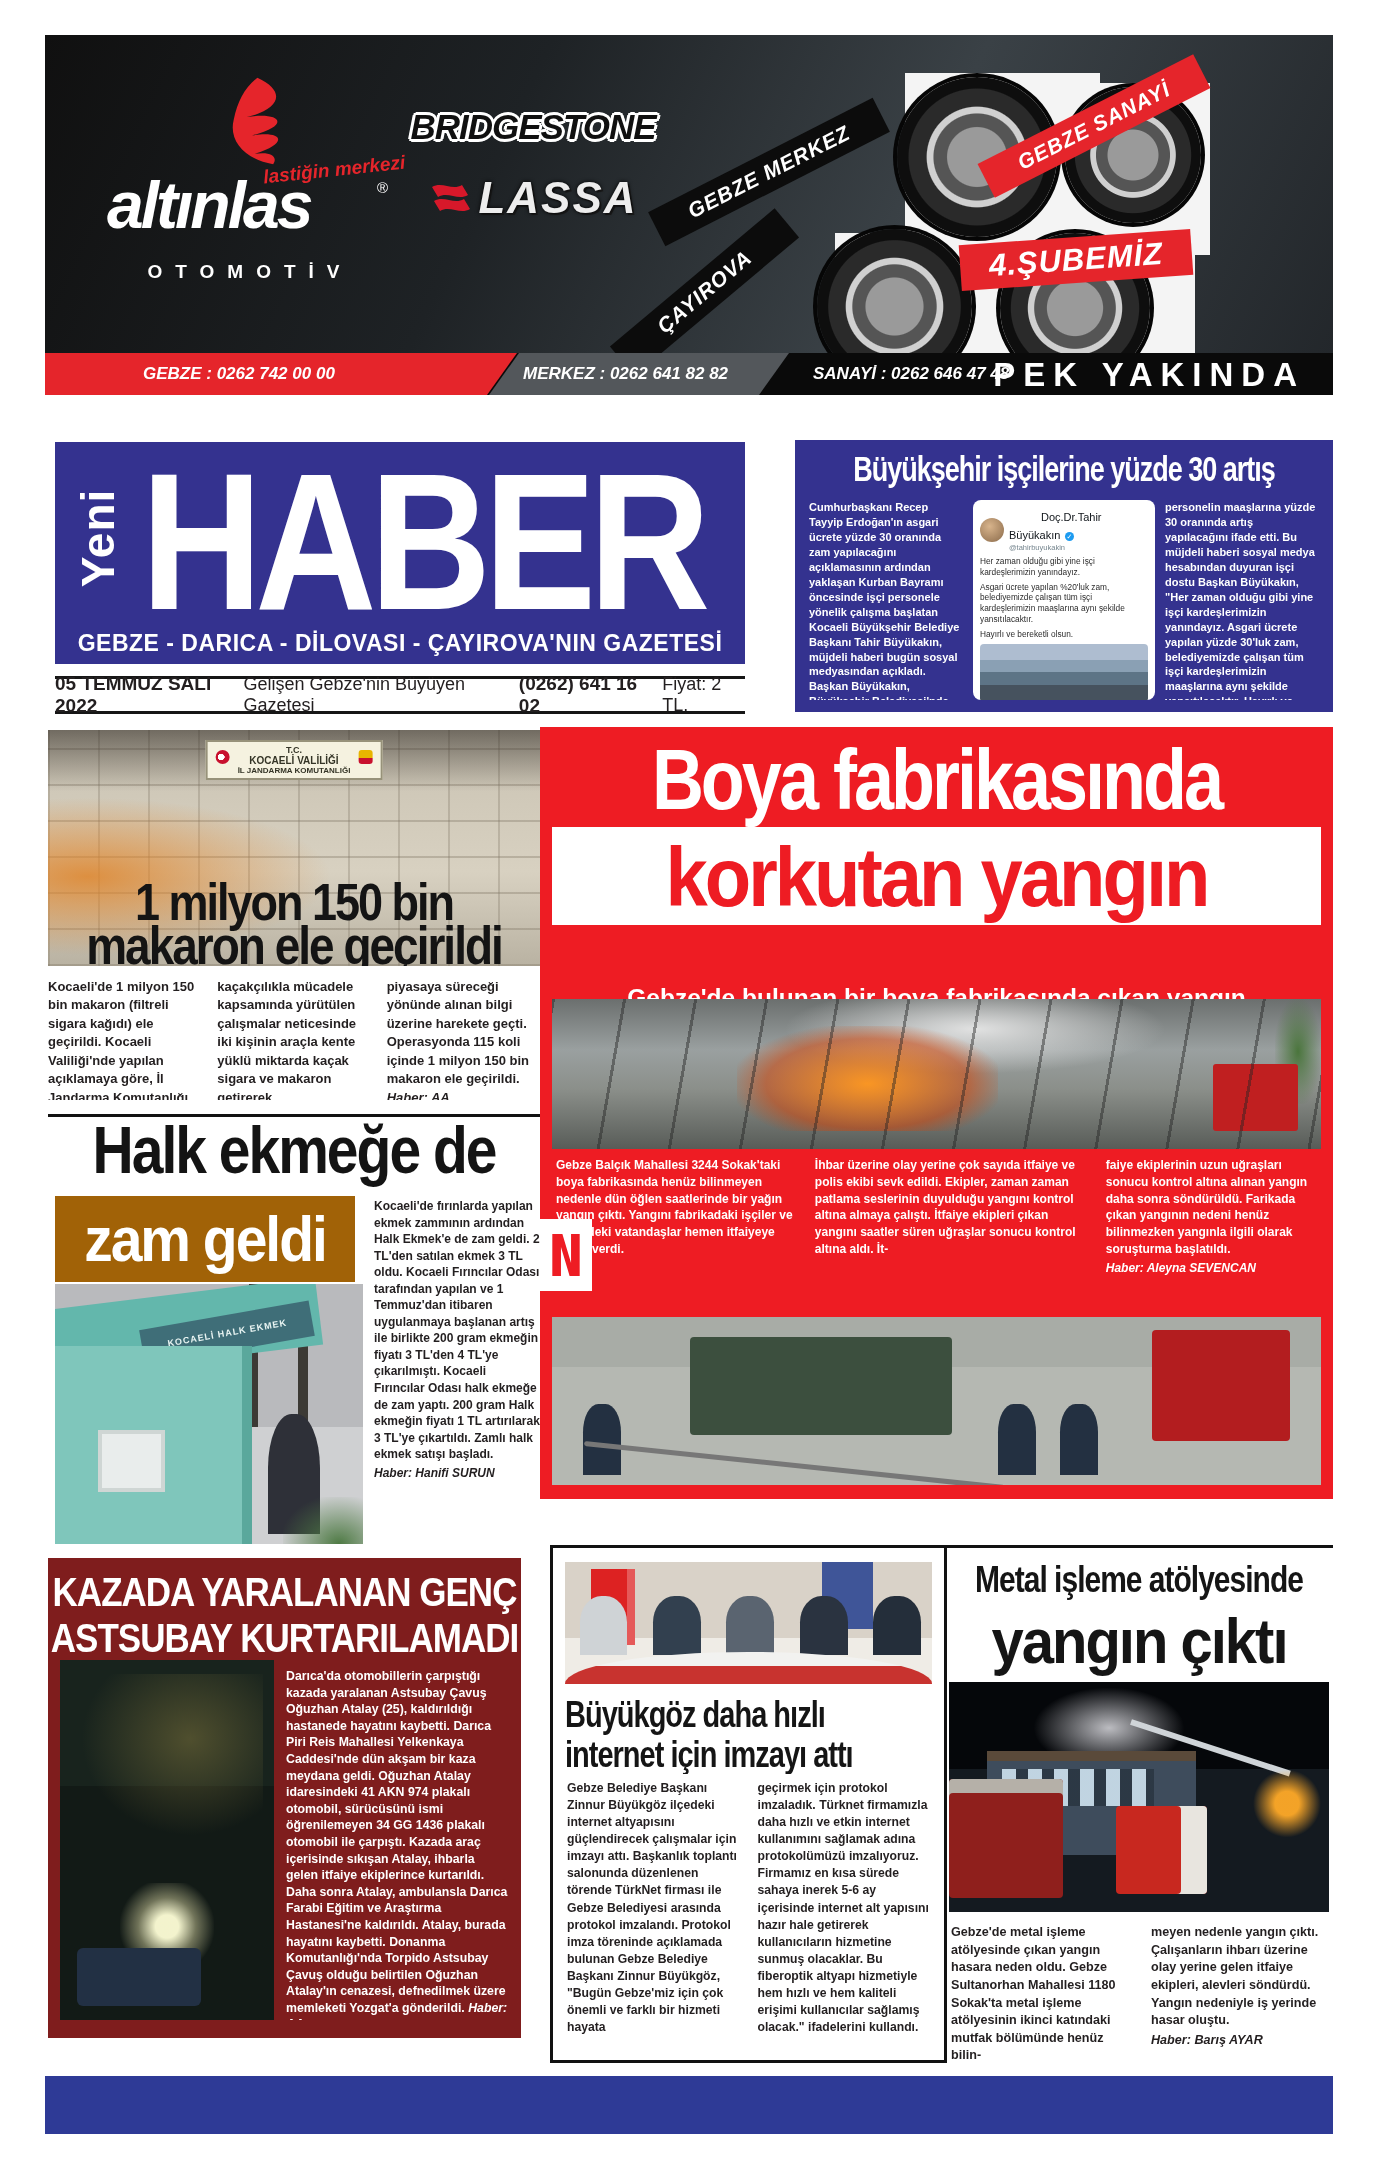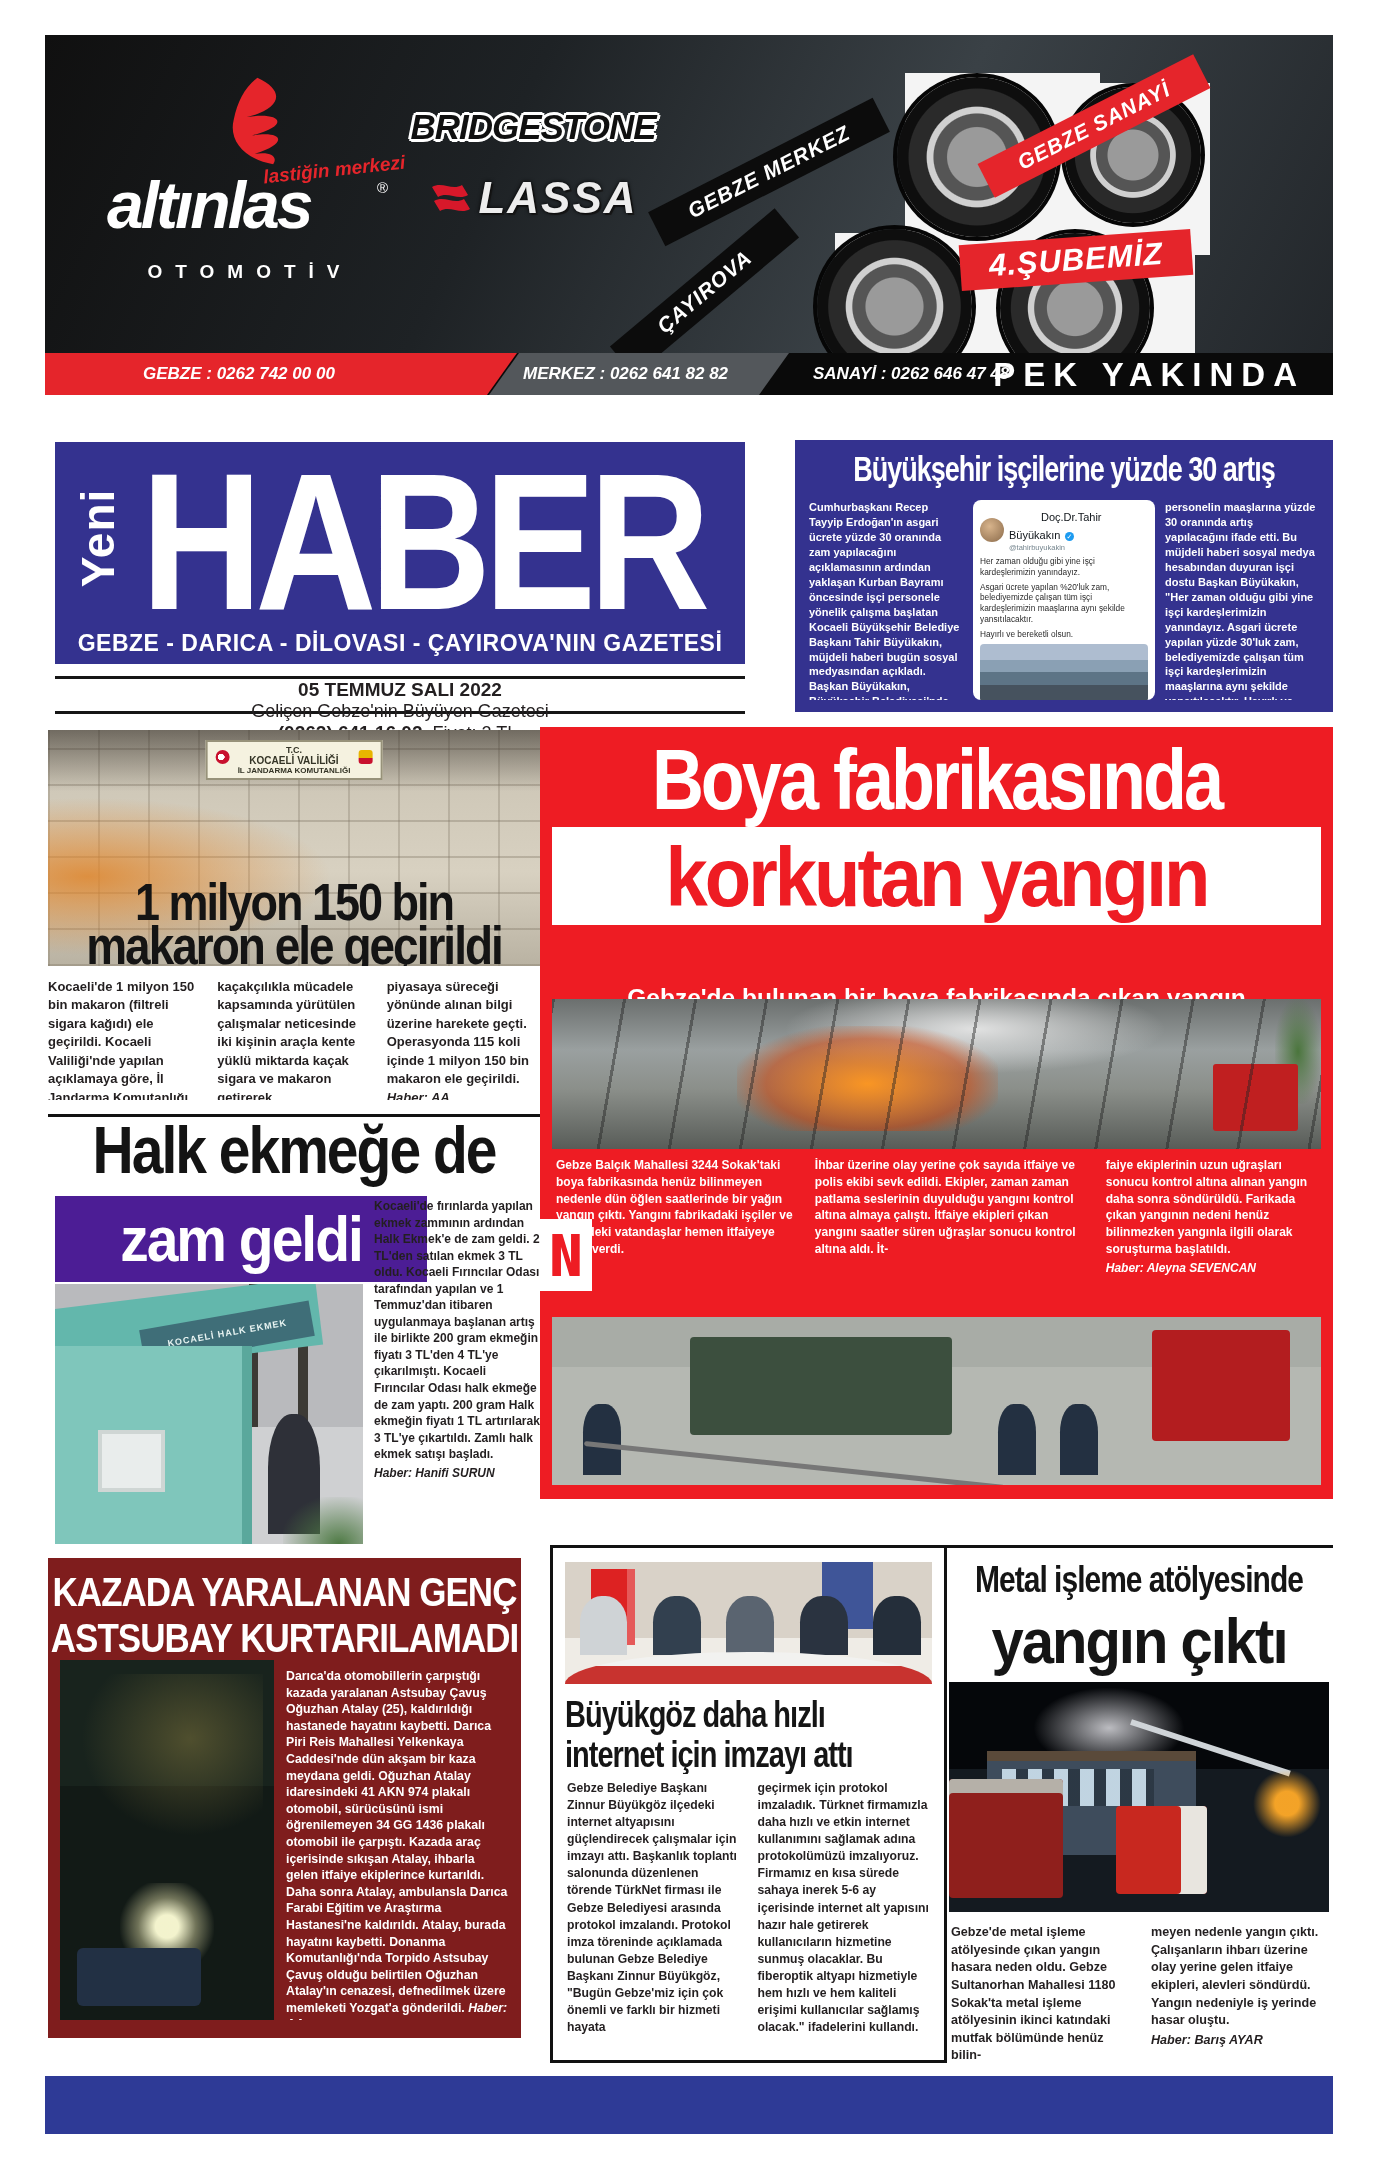--- a/index.html
+++ b/index.html
@@ -50,21 +50,21 @@
   .yeni{position:absolute;left:16px;top:180px;transform:rotate(-90deg);transform-origin:0 0;
         width:168px;text-align:center;color:#fff;font-weight:bold;font-size:46px;letter-spacing:1px;}
   .haber{position:absolute;left:86px;top:-12px;color:#fff;font-weight:bold;font-size:168px;
          letter-spacing:-7px;transform:scaleY(1.16);transform-origin:top left;}
   .msub{position:absolute;bottom:7px;left:0;right:0;text-align:center;color:#fff;
         font-weight:bold;font-size:23px;letter-spacing:0.5px;}
 
   
   .dateline{position:absolute;left:55px;top:676px;width:690px;height:38px;
             border-top:3px solid #161616;border-bottom:3px solid #161616;
-            display:flex;align-items:center;flex-direction:column;}
+            display:flex;align-items:center;}
   .dl-date{font-weight:bold;font-size:19px;}
   .dl-slogan{font-size:18px;}
   .dl-right{display:flex;gap:10px;align-items:baseline;}
   .dl-phone{font-weight:bold;font-size:19px;}
   .dl-price{font-size:18px;}
 
   
   .topstory{position:absolute;left:795px;top:440px;width:538px;height:272px;background:#34328f;color:#fff;}
   .ts-head{margin:10px 6px 0;text-align:center;font-size:27px;font-weight:bold;letter-spacing:-1px;
            transform:scaleY(1.3);transform-origin:top center;white-space:nowrap;}
@@ -140,21 +140,21 @@
   .mk-cols{display:flex;gap:16px;margin-top:12px;height:122px;font-size:13px;line-height:1.42;
            font-weight:bold;color:#231f20;overflow:hidden;}
   .mk-cols p{margin:0;flex:1;}
   .mk-cols .byline{display:inline;}
   .mk-divider{margin-top:14px;border-bottom:3px solid #111;}
 
   
   .hk-h1{position:absolute;left:48px;top:1110px;width:492px;text-align:center;color:#141414;
          font-weight:bold;font-size:57px;letter-spacing:-2px;transform:scaleY(1.18);transform-origin:top center;
          white-space:nowrap;}
-  .hk-h2box{position:absolute;left:55px;top:1196px;width:372px;height:86px;background:#4c1d95;
+  .hk-h2box{position:absolute;left:55px;top:1196px;width:300px;height:86px;background:#a16207;
             display:flex;align-items:center;justify-content:center;}
   .hk-h2{color:#fff;font-weight:bold;font-size:57px;letter-spacing:-2px;transform:scaleY(1.1);white-space:nowrap;}
   .hk-photo{position:absolute;left:55px;top:1284px;width:308px;height:260px;overflow:hidden;
     background:linear-gradient(180deg,#b9babd 0 55%,#cfd0d2 55% 100%);}
   .kiosk-roof{position:absolute;left:-6%;top:4%;width:92%;height:26%;background:#63b7ac;
               transform:rotate(-7deg);}
   .kiosk-board{position:absolute;left:28%;top:12%;width:56%;height:14%;background:#3f6e78;
                transform:rotate(-10deg);display:flex;align-items:center;justify-content:center;}
   .kiosk-board span{color:#e8f4f2;font-size:9px;font-weight:bold;letter-spacing:1px;white-space:nowrap;}
   .kiosk-front{position:absolute;left:0;top:24%;width:64%;height:80%;background:#7fc6bb;

